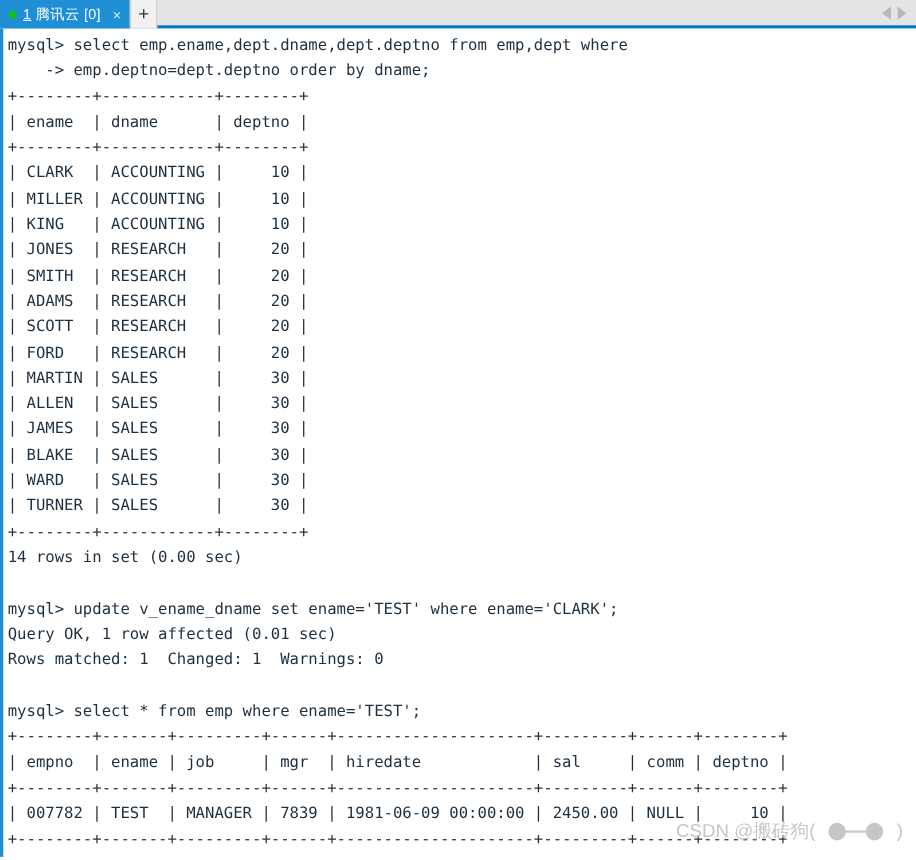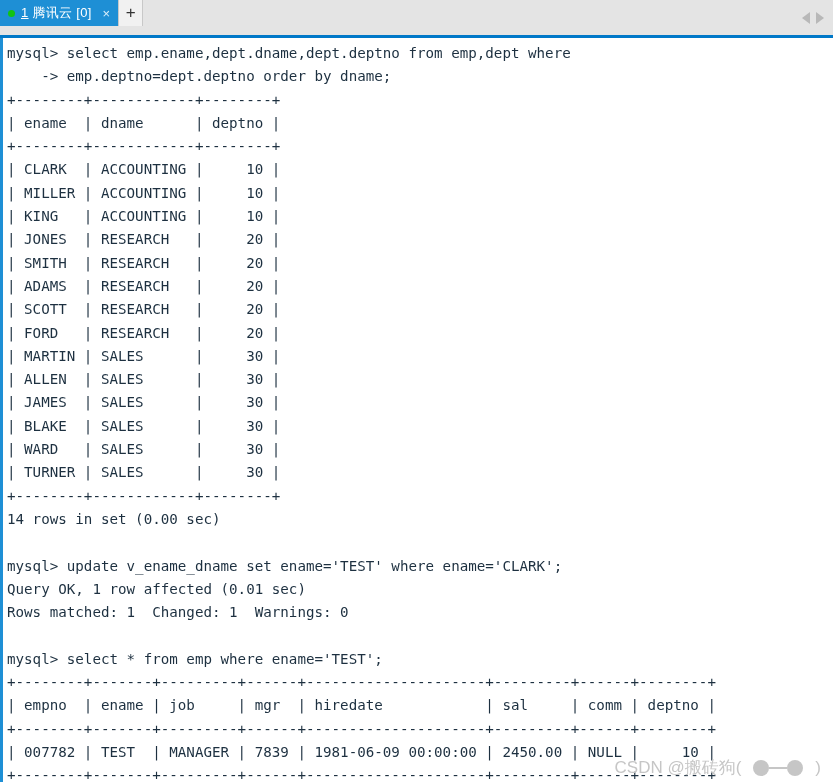--- a/index.html
+++ b/index.html
@@ -11,21 +11,21 @@
   body {
     width: 833px;
     height: 782px;
     font-family: "DejaVu Sans Mono", monospace;
     overflow: hidden;
     position: relative;
   }
 
   
   #tabbar {
-    height: 38px;
+    height: 26px;
     background: #e4e4e4;
     display: flex;
     align-items: stretch;
     position: relative;
     border-bottom: 3px solid #0078c8;
   }
   .tab {
     display: flex;
     align-items: center;
     background: #1e8fd5;

